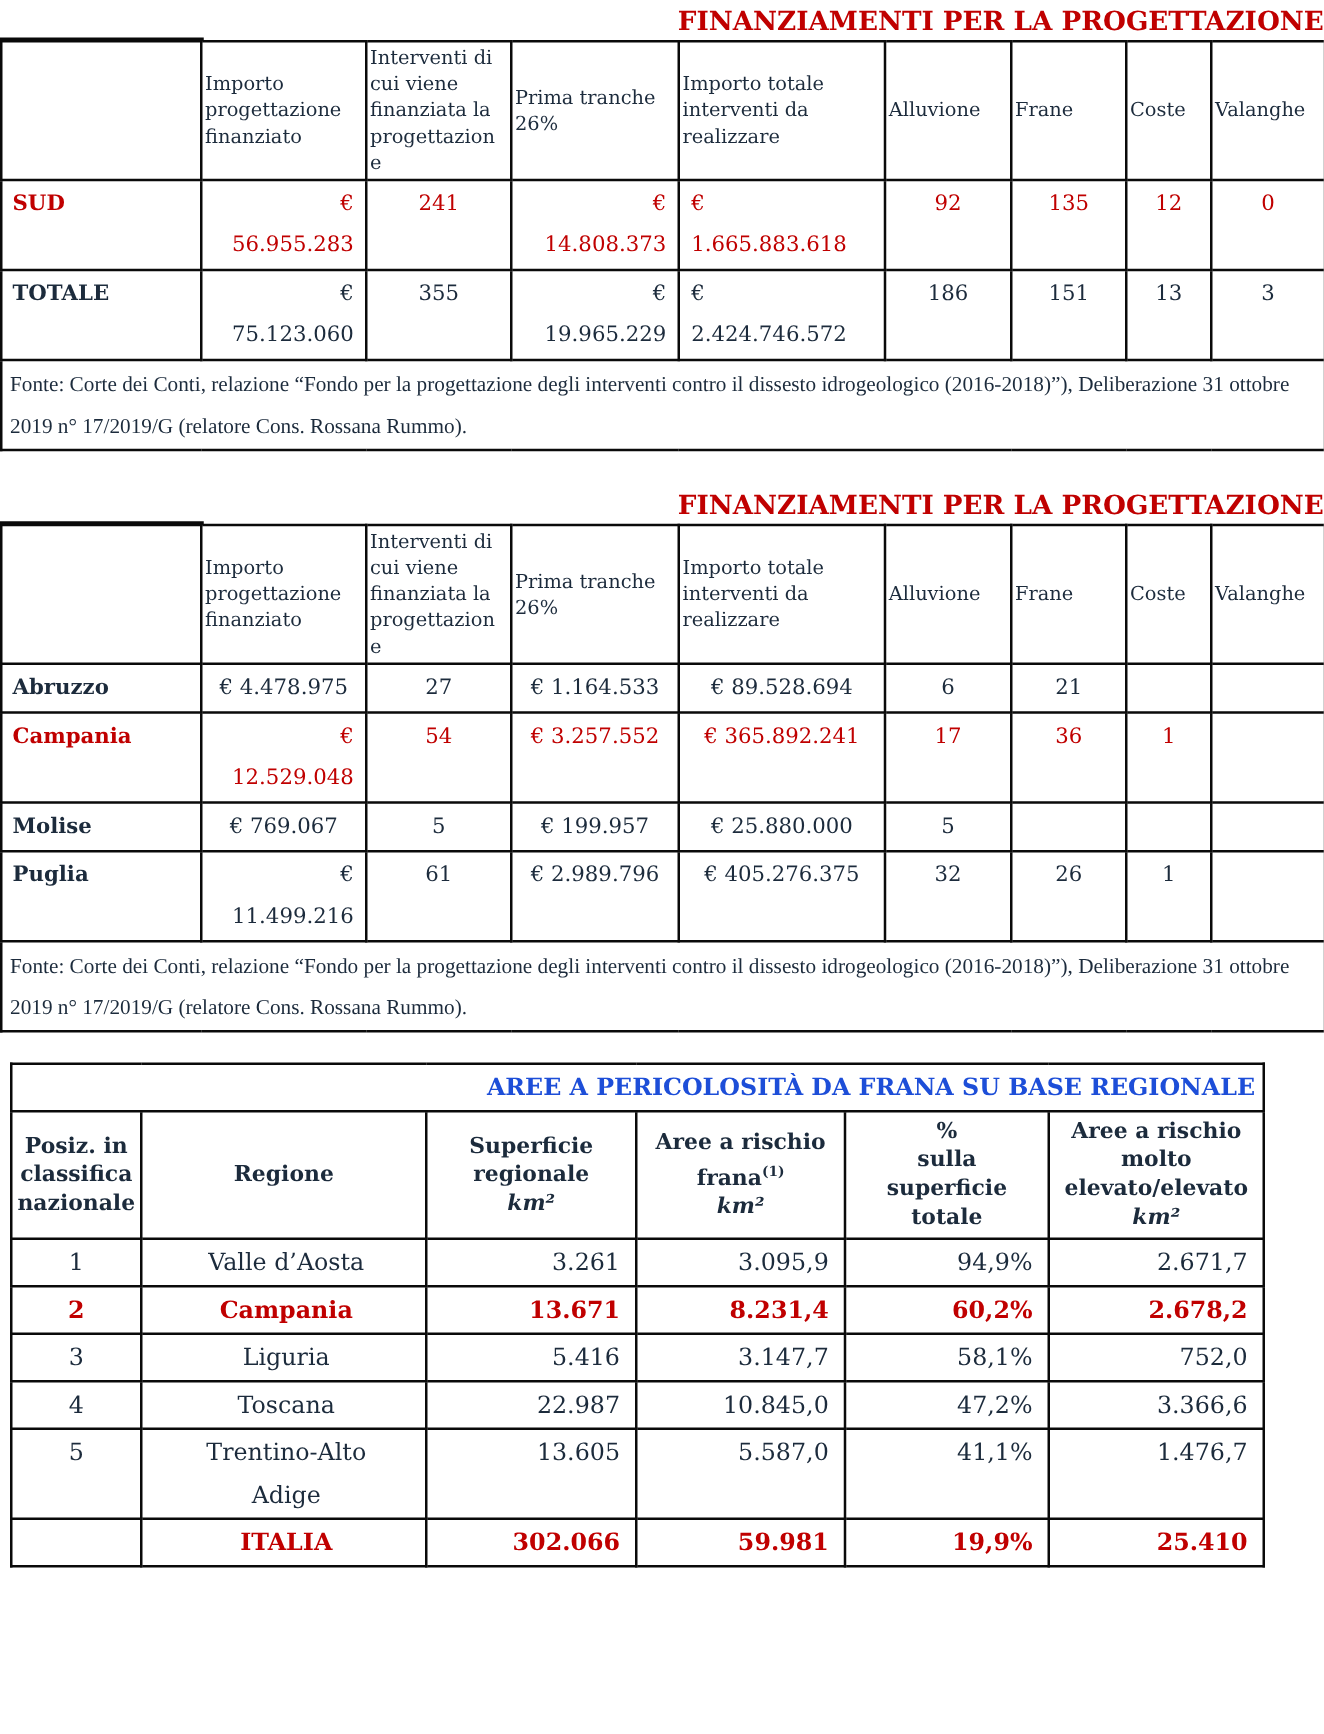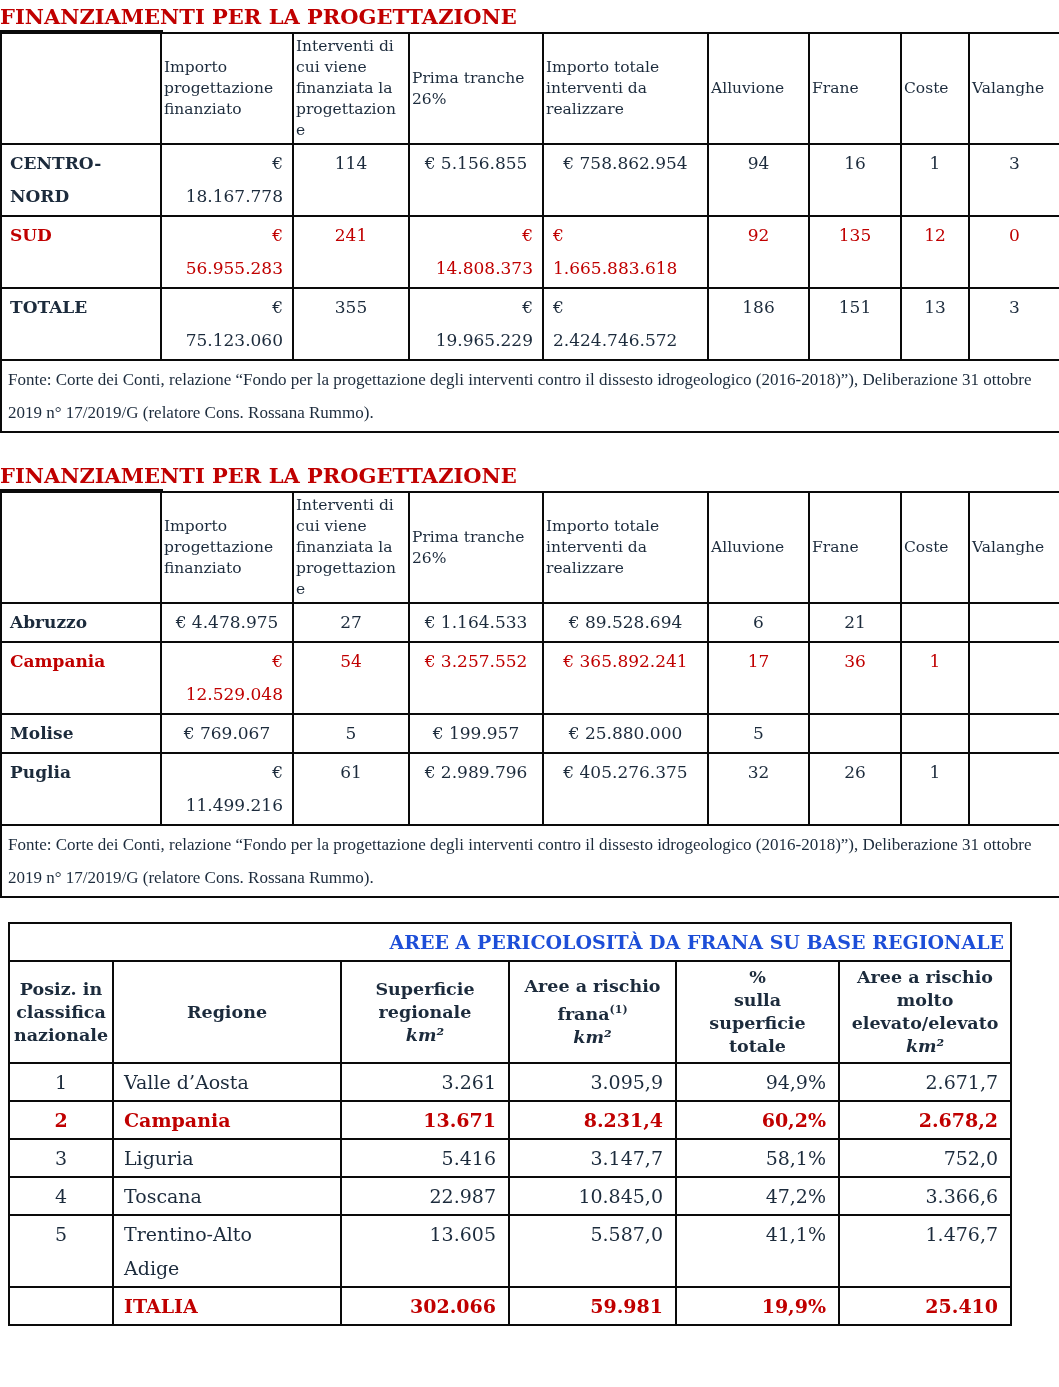--- a/index.html
+++ b/index.html
@@ -3,21 +3,21 @@
 <meta charset="utf-8">
 <style>
   * { margin: 0; padding: 0; box-sizing: border-box; }
   html, body { width: 1059px; height: 1387px; overflow: hidden; background: #ffffff; }
   body { font-family: "DejaVu Serif", serif; color: #1c2b3c; }
 
   .page { width: 1059px; position: relative; }
 
   
   .tbl-title {
-    text-align: left; font-weight: bold; font-size: 21px; line-height: 30px;
+    text-align: right; font-weight: bold; font-size: 21px; line-height: 30px;
     color: #c00000; position: relative;
   }
   .tbl-title.seg::after {
     content: ""; position: absolute; left: 0; bottom: -1px; width: 163px; height: 3px;
     background: #0a0a0a;
   }
   .t1-title { margin-top: 2px; }
   .t2-title { margin-top: 28px; }
 
   
@@ -55,21 +55,21 @@
   }
   .t3 th {
     font-weight: bold; font-size: 17.5px; line-height: 23px; text-align: center;
     vertical-align: middle; white-space: pre-line; padding: 4px 2px; color: #1c2b3c;
   }
   .t3 tr.hdr { height: 102px; }
   .t3 th .unit { font-style: italic; }
   .t3 th sup { font-size: 11px; }
   .t3 td { font-size: 19px; line-height: 34px; padding: 1px 6px; white-space: pre-line; }
   .t3 td.c { text-align: center; }
-  .t3 td.l { text-align: left; padding-left: 10px; }
+  .t3 td.l { text-align: center; padding-left: 10px; }
   .t3 td.r { text-align: right; padding-right: 12px; }
   .t3 tr.h37 { height: 37px; }
   .t3 tr.hTrentino { height: 72px; }
   tr.bold td, td.bold { font-weight: bold; }
 </style>
 </head>
 <body>
 
 <div class="page">
 
@@ -100,33 +100,20 @@
       <th>Prima tranche
 26%</th>
       <th>Importo totale
 interventi da
 realizzare</th>
       <th>Alluvione</th>
       <th>Frane</th>
       <th>Coste</th>
       <th>Valanghe</th>
     </tr>
-    <tr class="h72">
-      <td class="lab">CENTRO-
-NORD</td>
-      <td class="r">€
-18.167.778</td>
-      <td class="c">114</td>
-      <td class="c">€ 5.156.855</td>
-      <td class="c">€ 758.862.954</td>
-      <td class="c">94</td>
-      <td class="c">16</td>
-      <td class="c">1</td>
-      <td class="c">3</td>
-    </tr>
     <tr class="h72 red">
       <td class="lab">SUD</td>
       <td class="r">€
 56.955.283</td>
       <td class="c">241</td>
       <td class="r">€
 14.808.373</td>
       <td class="l">€
 1.665.883.618</td>
       <td class="c">92</td>

